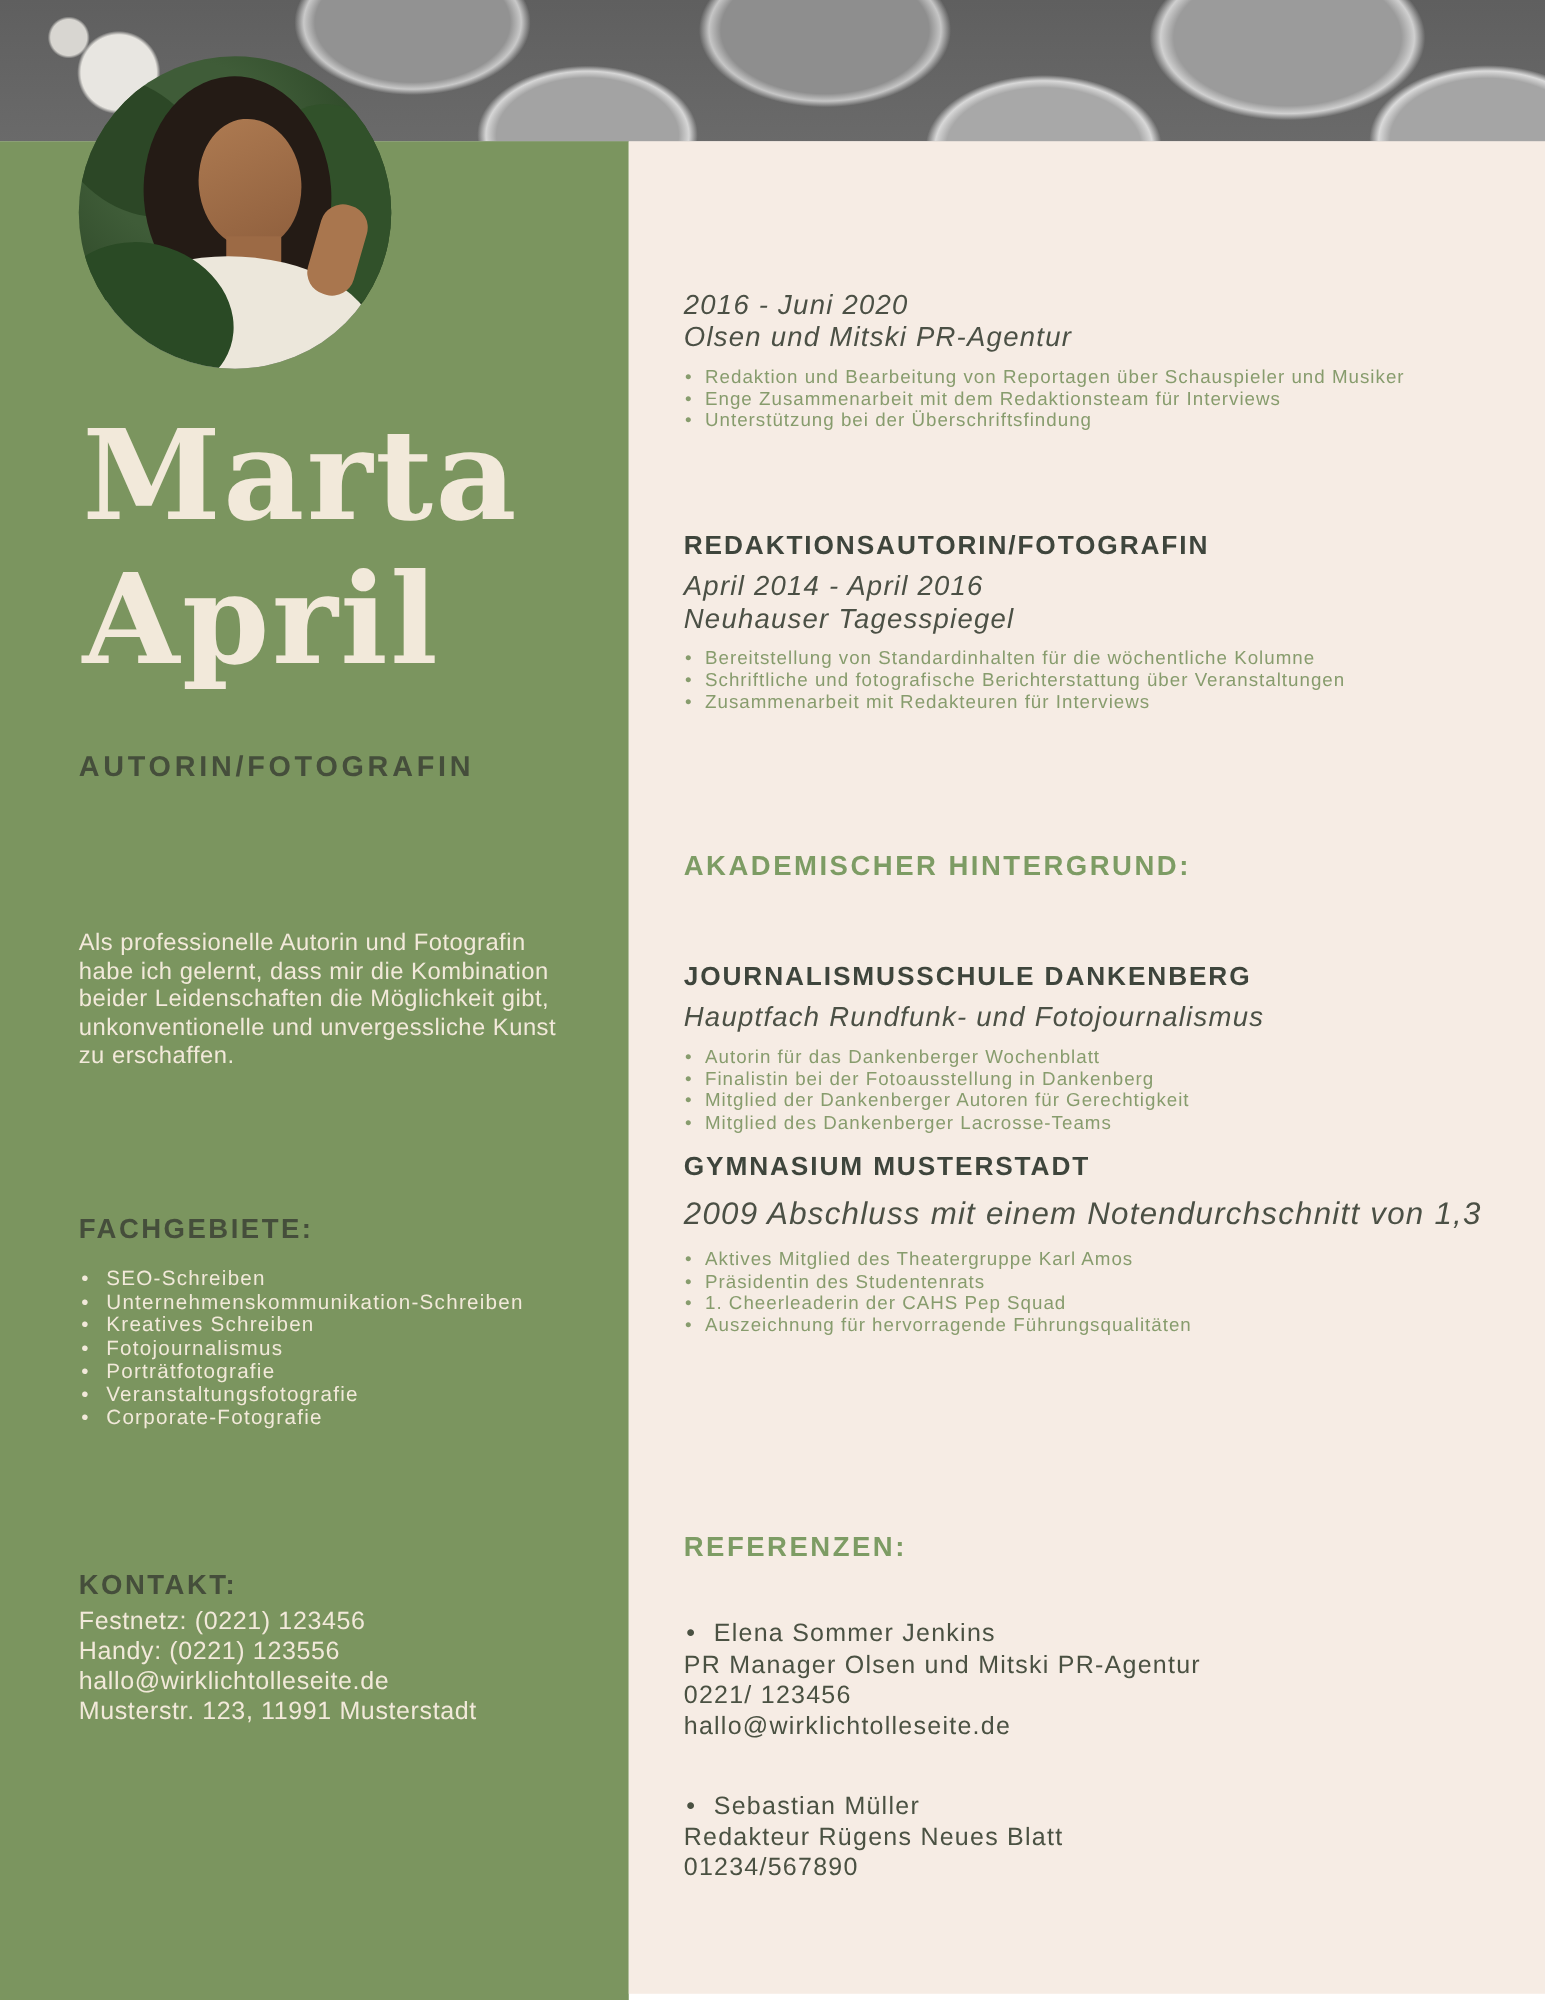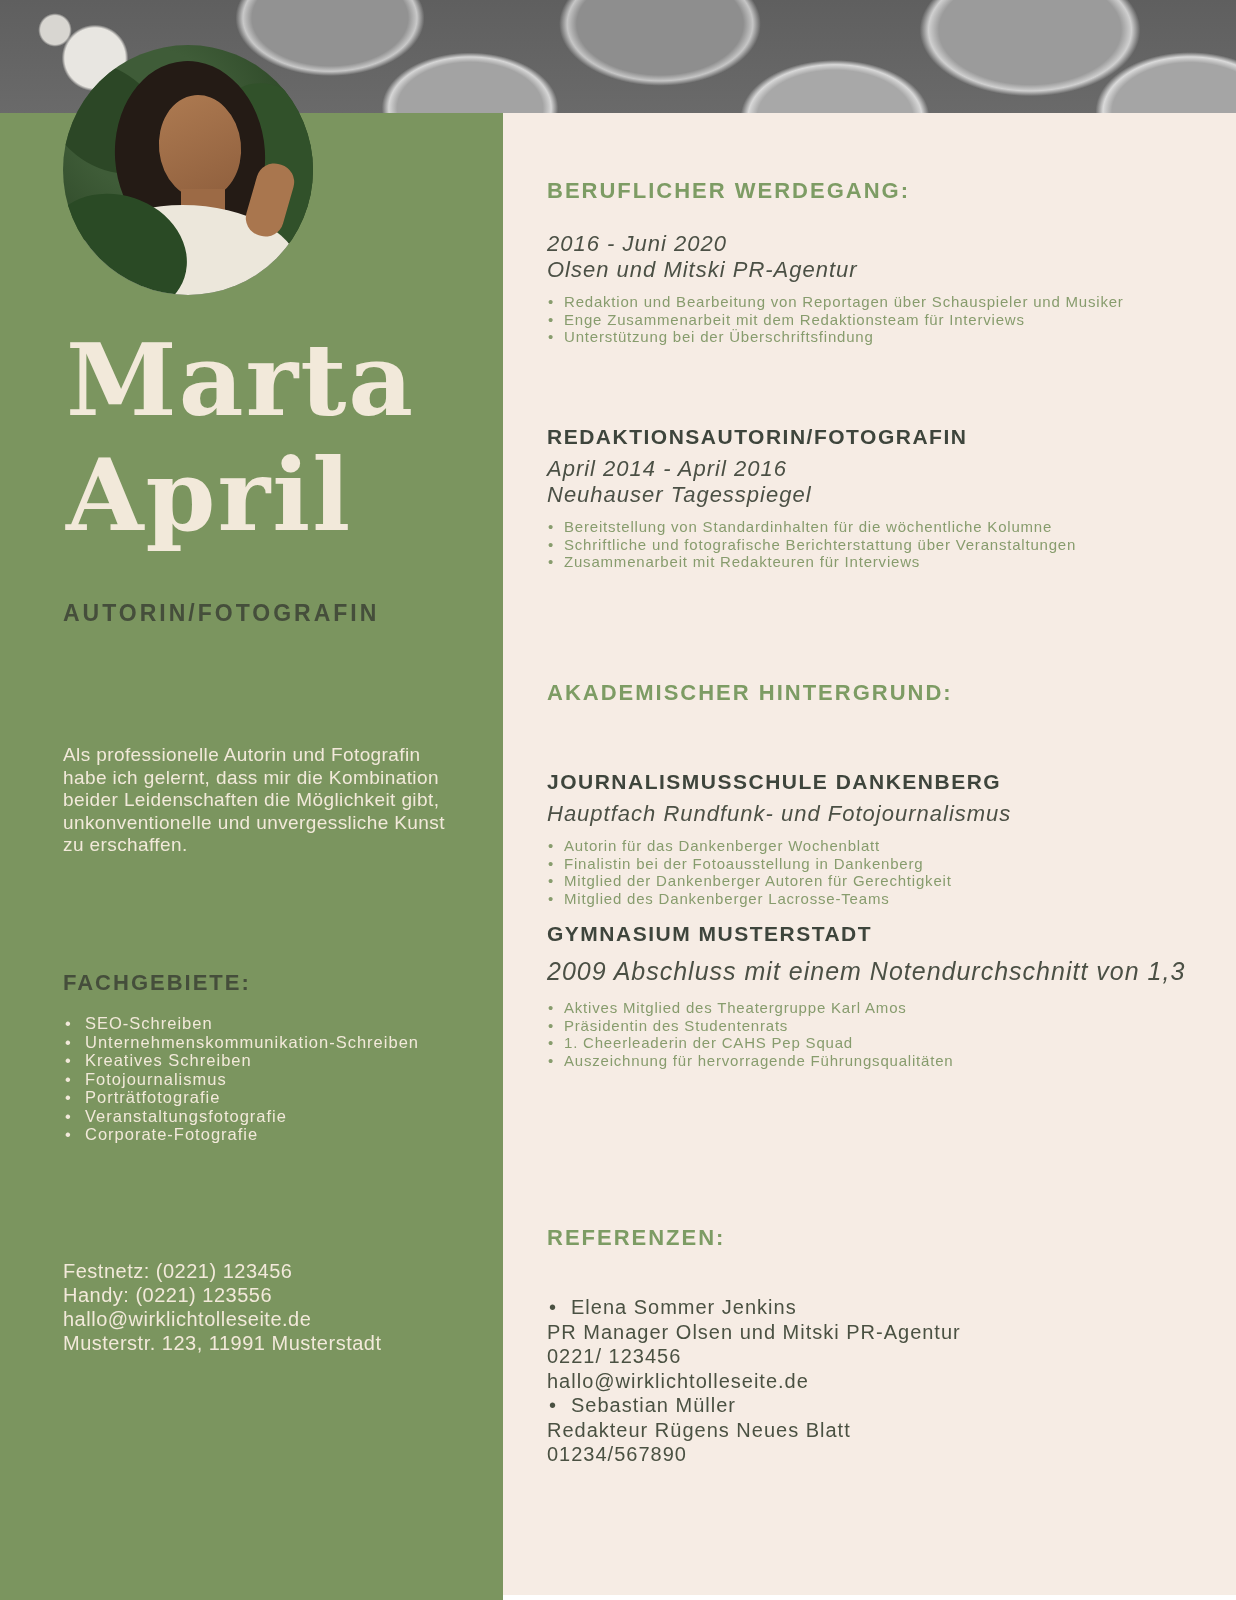--- a/index.html
+++ b/index.html
@@ -81,21 +81,21 @@
   .item-title{font-weight:bold;font-size:21px;letter-spacing:1.5px;color:var(--dark-text);margin-bottom:7px;}
   .item-sub{font-style:italic;font-size:22px;line-height:26px;letter-spacing:1px;color:var(--italic-text);}
   .item-sub.large{font-size:25px;line-height:36px;letter-spacing:1px;max-width:640px;margin:6px 0 2px;}
   ul.green-bullets{margin-top:10px;list-style:none;}
   ul.green-bullets li{position:relative;padding-left:17px;font-size:15px;line-height:17.5px;letter-spacing:.8px;color:var(--bullet-green);}
   ul.green-bullets li::before{content:"•";position:absolute;left:1px;color:var(--bullet-green);}
 
   .refs{position:absolute;left:44px;top:1112px;width:660px;}
   .refs .entries{margin-top:44px;}
   .refs .line{font-size:20px;line-height:24.5px;letter-spacing:1px;color:var(--ref-text);}
-  .refs .name{position:relative;padding-left:24px;}
+  .refs .name{position:relative;padding-left:24px;margin-top:40px;}
   .refs .name::before{content:"•";position:absolute;left:2px;color:var(--ref-text);}
 </style>
 </head>
 <body>
 
 <div class="page">
 
   <div class="banner"></div>
 
   <div class="avatar">
@@ -129,33 +129,33 @@
         <li>Unternehmenskommunikation-Schreiben</li>
         <li>Kreatives Schreiben</li>
         <li>Fotojournalismus</li>
         <li>Porträtfotografie</li>
         <li>Veranstaltungsfotografie</li>
         <li>Corporate-Fotografie</li>
       </ul>
     </div>
 
     <div class="contact">
+      <div class="sb-h">KONTAKT:</div>
       <div class="lines">
         <div class="line">Festnetz: (0221) 123456</div>
         <div class="line">Handy: (0221) 123556</div>
         <div class="line">hallo@wirklichtolleseite.de</div>
         <div class="line">Musterstr. 123, 11991 Musterstadt</div>
       </div>
     </div>
 
   </div>
 
   <div class="main">
 
-    <div class="mn-h career-h">BERUFLICHER WERDEGANG:</div>
 
     <div class="job job1">
       <div class="item-sub">2016 - Juni 2020</div>
       <div class="item-sub">Olsen und Mitski PR-Agentur</div>
       <ul class="green-bullets">
         <li>Redaktion und Bearbeitung von Reportagen über Schauspieler und Musiker</li>
         <li>Enge Zusammenarbeit mit dem Redaktionsteam für Interviews</li>
         <li>Unterstützung bei der Überschriftsfindung</li>
       </ul>
     </div>

